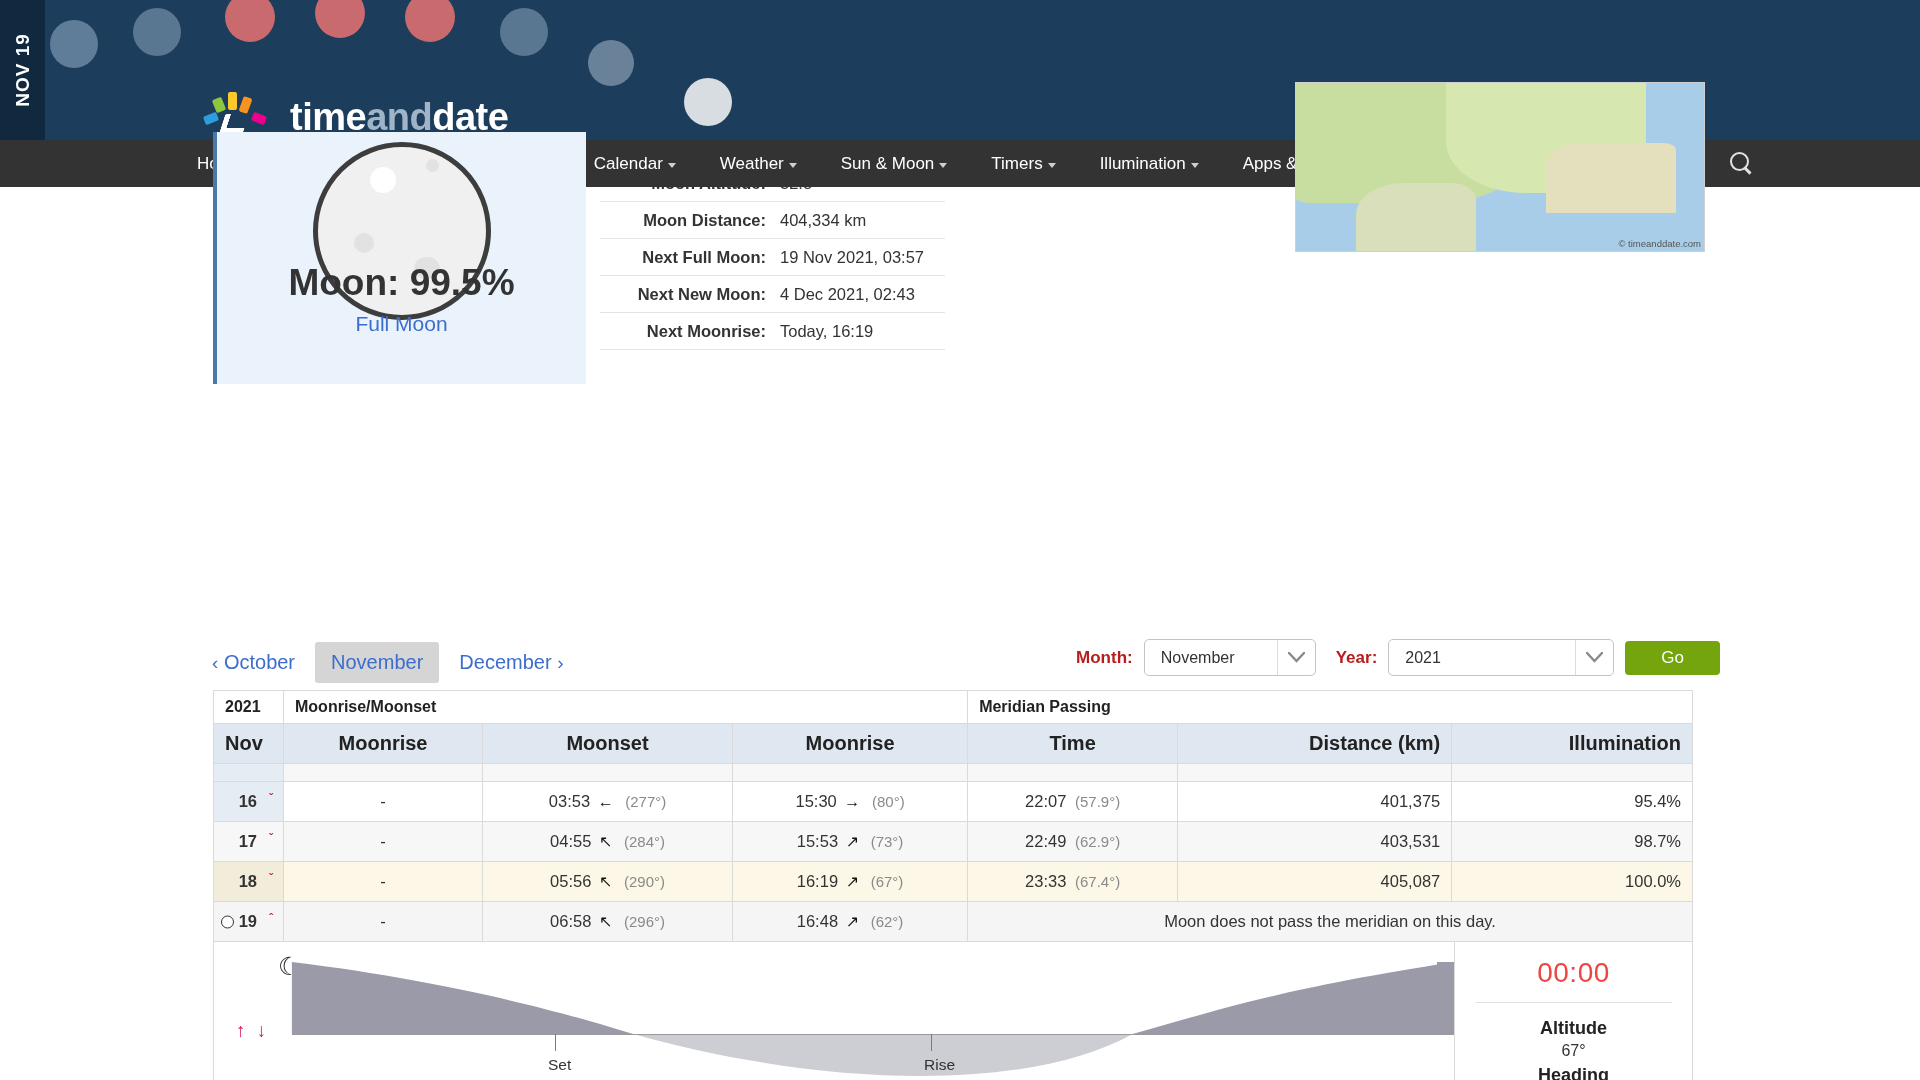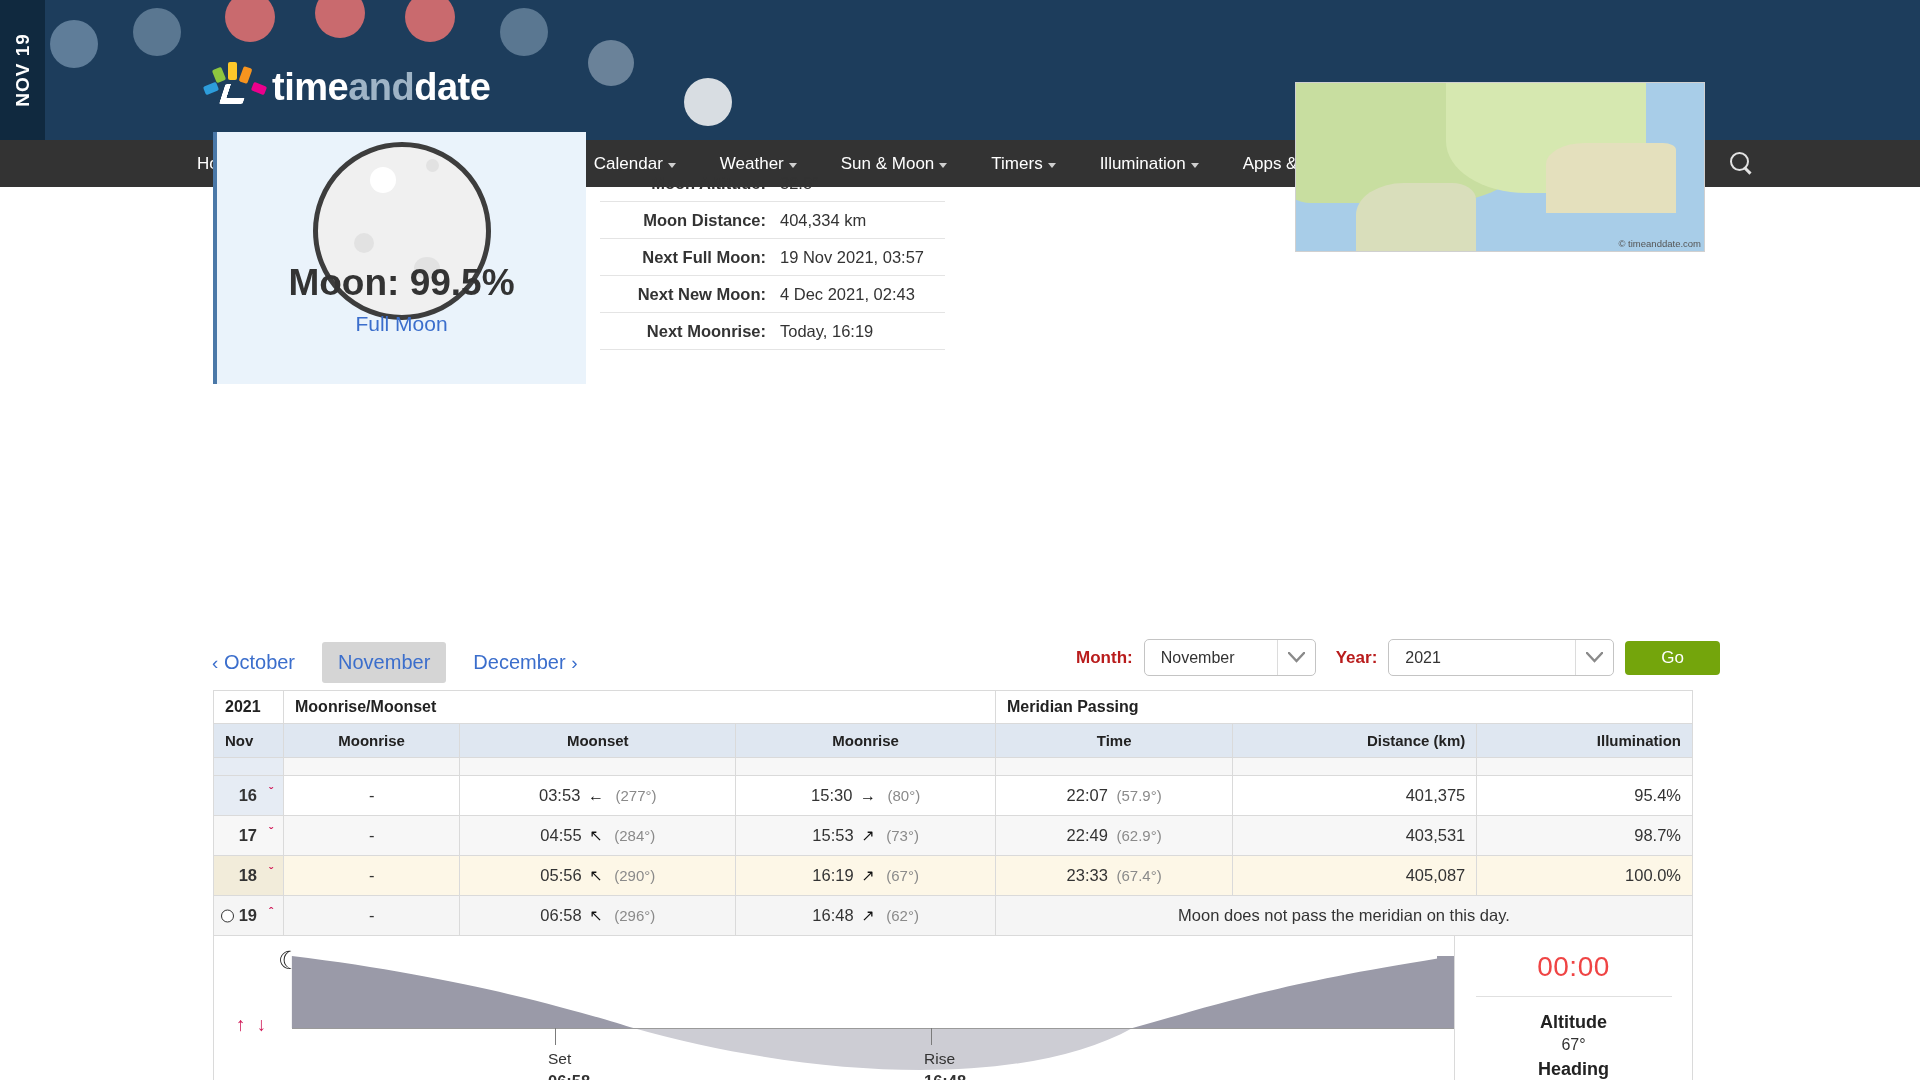--- a/index.html
+++ b/index.html
@@ -18,22 +18,22 @@
     position: absolute; left: 0; top: 0; width: 45px; height: 140px;
     background: #10293f; color: #fff;
     display: flex; align-items: center; justify-content: center;
   }
   .date-tab span {
     transform: rotate(-90deg); white-space: nowrap;
     font-size: 19px; font-weight: bold; letter-spacing: 1px;
   }
   .moon-deco { position: absolute; border-radius: 50%; }
   .logo-wrap {
-    position: absolute; left: 200px; top: 62px;
-    display: flex; align-items: center; gap: 2px;
+    position: absolute; left: 200px; top: 92px;
+    display: flex; align-items: center; gap: 20px;
   }
   .logo-mark { position: relative; width: 70px; height: 50px; }
   .logo-mark i { position: absolute; display: block; border-radius: 2px; }
   .logo-text {
     font-size: 38px; font-weight: bold; letter-spacing: -0.5px; color: #fff;
   }
   .logo-text .grey { color: #9fb4c6; }
 
   
   .nav {
@@ -114,21 +114,21 @@
     position: absolute; right: 3px; bottom: 2px; font-size: 9.5px; color: #555;
   }
 
   
   .page-title {
     position: absolute; left: 213px; top: 405px;
     font-size: 23.5px; font-weight: bold; color: #222;
   }
   .month-nav {
     position: absolute; left: 196px; top: 455px;
-    display: flex; align-items: center; gap: 11px;
+    display: flex; align-items: center; gap: 4px;
     font-size: 20px; color: #3b6ecc;
   }
   .month-nav .mn { padding: 9px 16px; cursor: pointer; border-radius: 3px; white-space: nowrap; }
   .month-nav .mn.current { background: #d5d5d5; }
   .chev { font-size: 19px; }
 
   .period-picker {
     position: absolute; right: 200px; top: 452px;
     display: flex; align-items: center; gap: 11px; font-size: 17px;
   }
@@ -157,21 +157,21 @@
   .cal-table {
     position: absolute; left: 213px; top: 503px; width: 1480px;
     border-collapse: collapse; font-size: 16.5px; color: #333;
   }
   .cal-table th, .cal-table td { border: 1px solid #dadada; }
   .grp-row th {
     background: #fff; text-align: left; padding: 7px 11px;
     font-size: 16px; font-weight: bold; color: #222;
   }
   .hdr-row th {
-    background: #dfe7f1; padding: 8px 11px; font-size: 15px;
+    background: #dfe7f1; padding: 8px 11px; font-size: 20px;
     font-weight: bold; color: #222;
   }
   .hdr-row th.c { text-align: center; }
   .hdr-row th.r { text-align: right; }
   .hdr-row th.l { text-align: left; }
 
   .cal-table td { padding: 10px 11px; }
   .cal-table tr.alt td { background: #f7f7f7; margin-top: 35px; }
   .cal-table tr.hl td { background: #fdf7e7; }
   .cal-table tr.sel td { background: #f5f5f5; }

